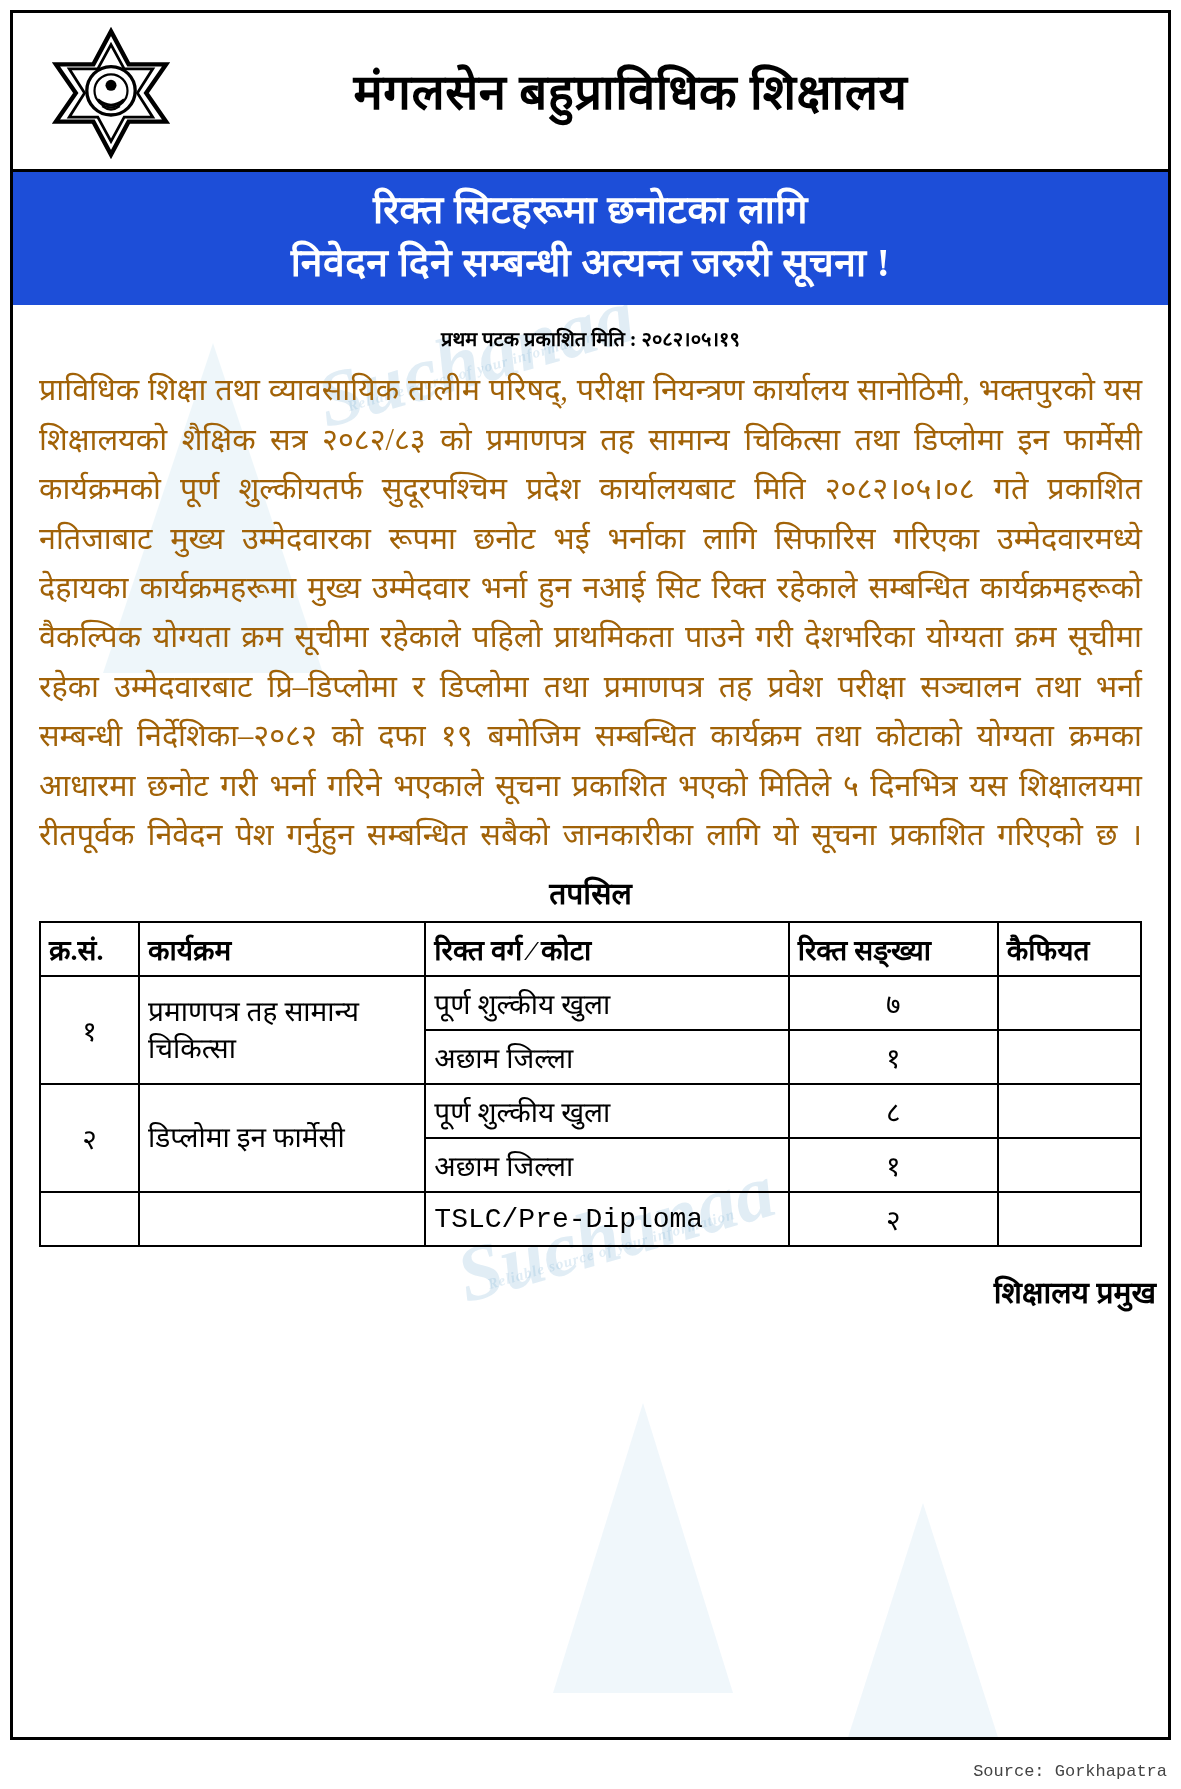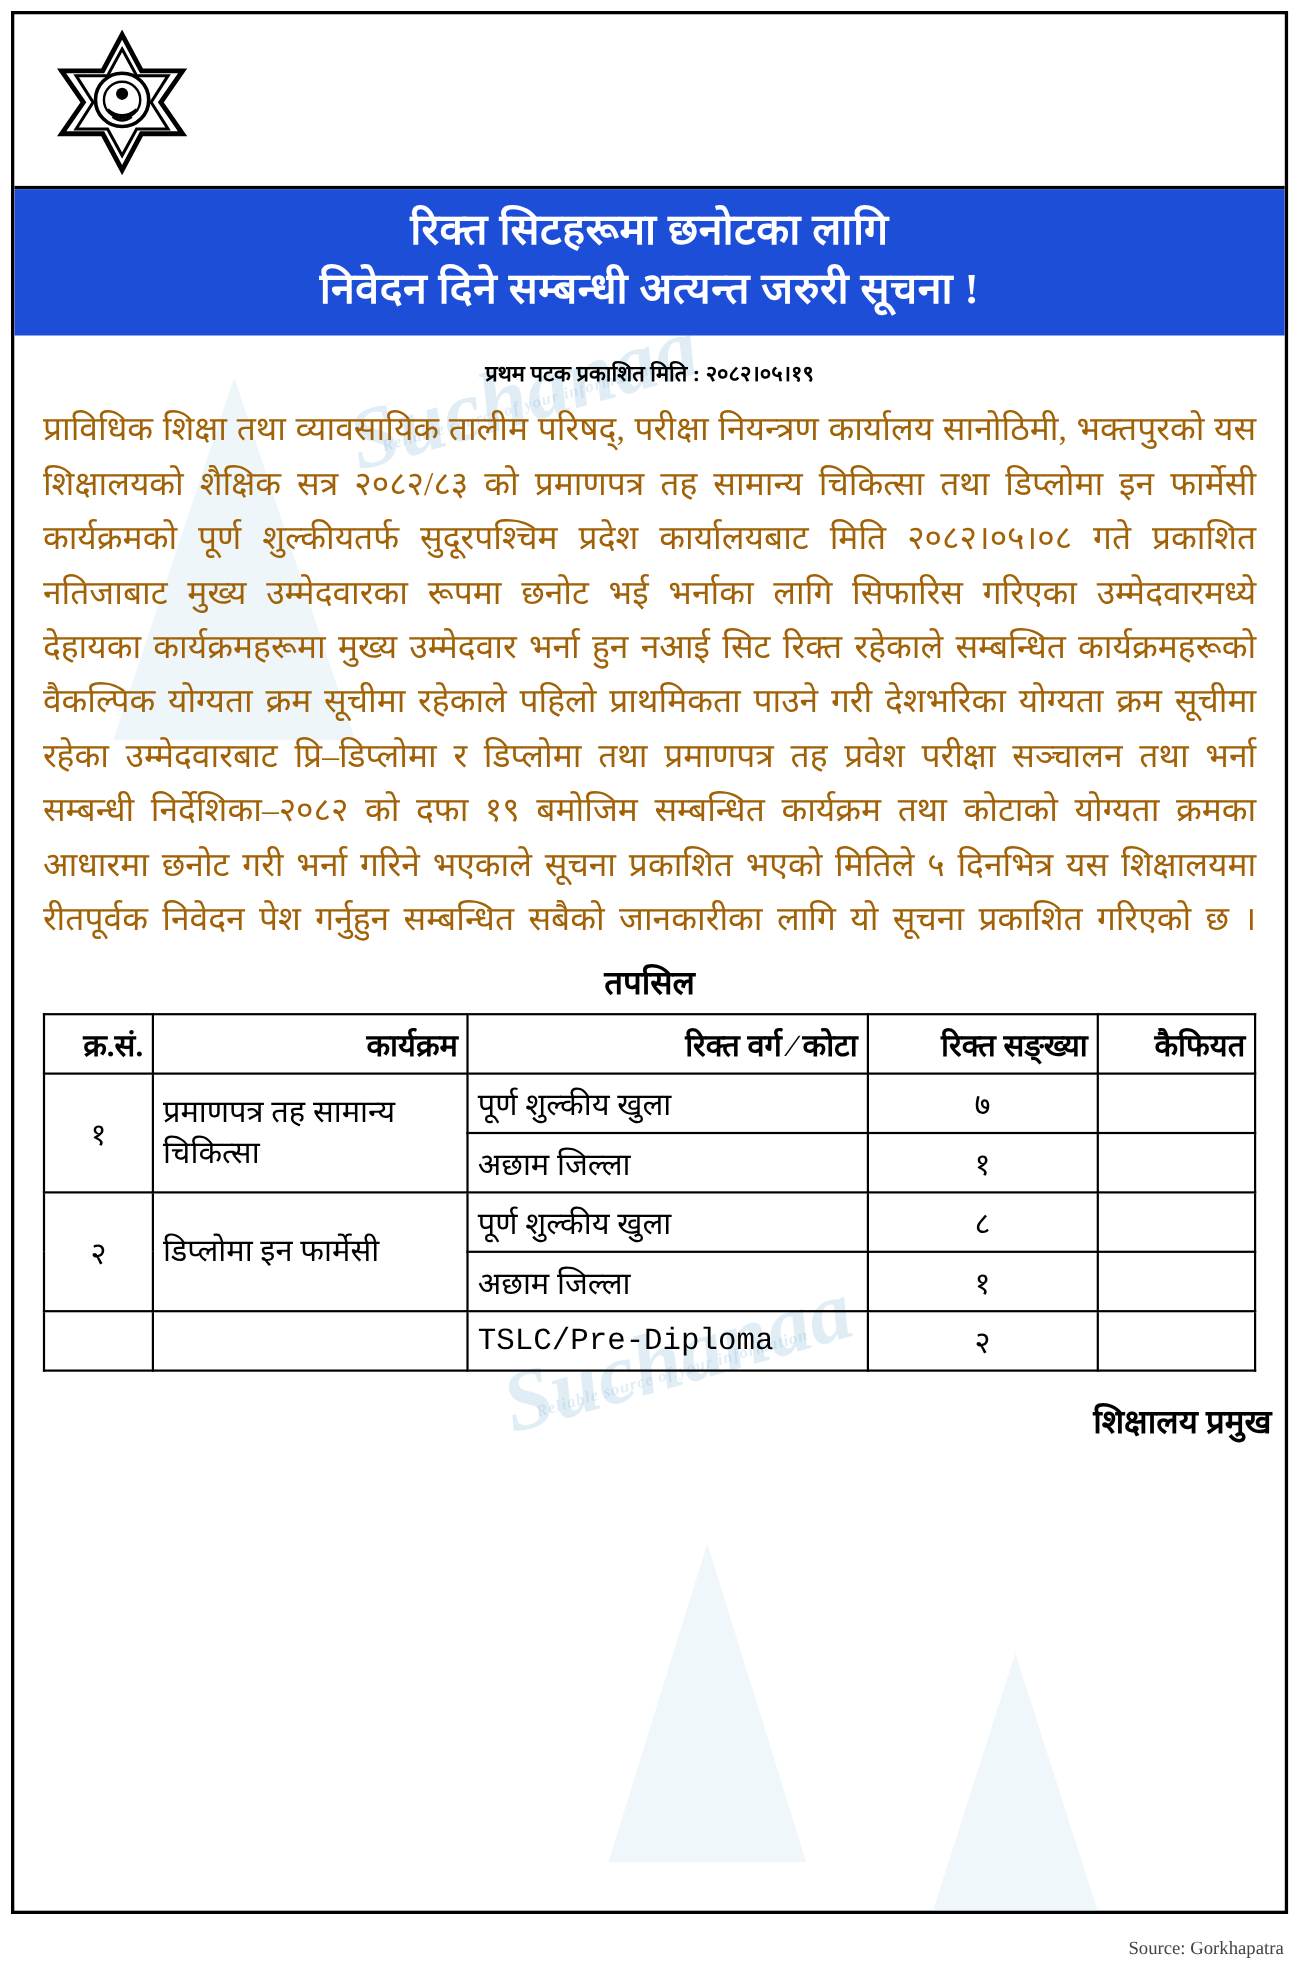--- a/index.html
+++ b/index.html
@@ -164,21 +164,21 @@
   }
   table.tapsil-table th,
   table.tapsil-table td {
     border: 2px solid #000;
     padding: 7px 8px;
     font-size: 28px;
     color: #000;
     vertical-align: middle;
   }
   table.tapsil-table th {
-    text-align: right;
+    text-align: left;
     font-weight: bold;
     background: #fff;
   }
   .col-sn { width: 9%; text-align: center; }
   .col-prog { width: 26%; }
   .col-quota { width: 33%; }
   .col-num { width: 19%; text-align: center; }
   .col-remark { width: 13%; }
 
   td.center { text-align: center; }
@@ -198,21 +198,21 @@
     font-weight: bold;
     padding: 18px 12px 10px 0;
   }
 
   .source {
     position: absolute;
     right: 14px;
     bottom: 8px;
     font-size: 17px;
     color: #444;
-    font-family: Liberation Serif, serif;
+    font-family: Liberation Mono, monospace;
     z-index: 5;
   }
 </style>
 </head>
 <body>
 
 <div class="page">
   <div class="notice">
 
     <div class="watermark">
@@ -233,20 +233,21 @@
             <polygon points="60,4 76,34 110,34 92,60 110,86 76,86 60,116 44,86 10,86 28,60 10,34 44,34" fill="#fff" stroke="#000" stroke-width="4"></polygon>
             <polygon points="60,16 72,38 98,38 84,60 98,82 72,82 60,104 48,82 22,82 36,60 22,38 48,38" fill="#fff" stroke="#000" stroke-width="2.5"></polygon>
             <circle cx="60" cy="58" r="22" fill="#fff" stroke="#000" stroke-width="3"></circle>
             <circle cx="60" cy="58" r="15" fill="#fff" stroke="#000" stroke-width="2"></circle>
             <circle cx="60" cy="53" r="5" fill="#000"></circle>
             <path d="M48 66 q12 10 24 0" stroke="#000" stroke-width="2.5" fill="none"></path>
             <path d="M52 72 q8 6 16 0" stroke="#000" stroke-width="2" fill="none"></path>
           </svg>
         </div>
         <div class="head-text">
+          <div class="school-name">मंगलसेन बहुप्राविधिक शिक्षालय</div>
         </div>
       </div>
 
       <div class="title-band">
         <div class="title-line">रिक्त सिटहरूमा छनोटका लागि</div>
         <div class="title-line">निवेदन दिने सम्बन्धी अत्यन्त जरुरी सूचना !</div>
       </div>
 
       <div class="body-area">
         <div class="pub-date">प्रथम पटक प्रकाशित मिति : २०८२।०५।१९</div>

